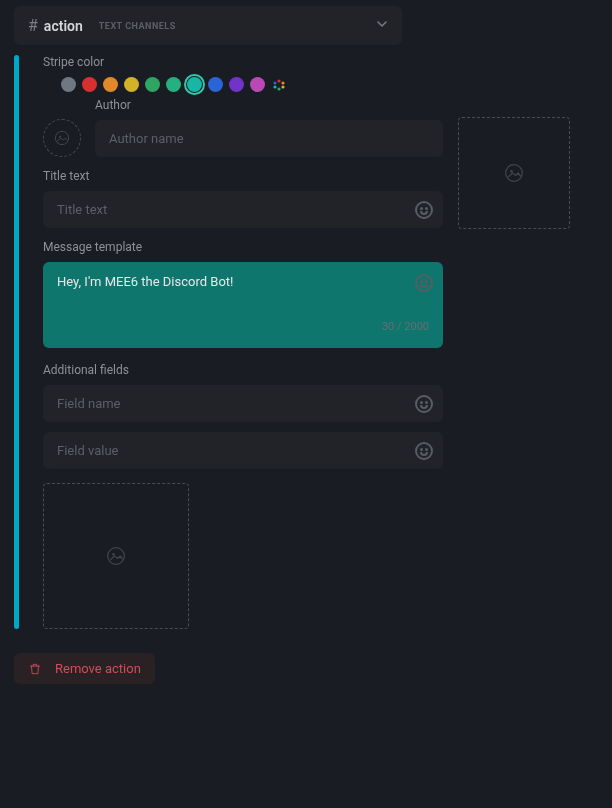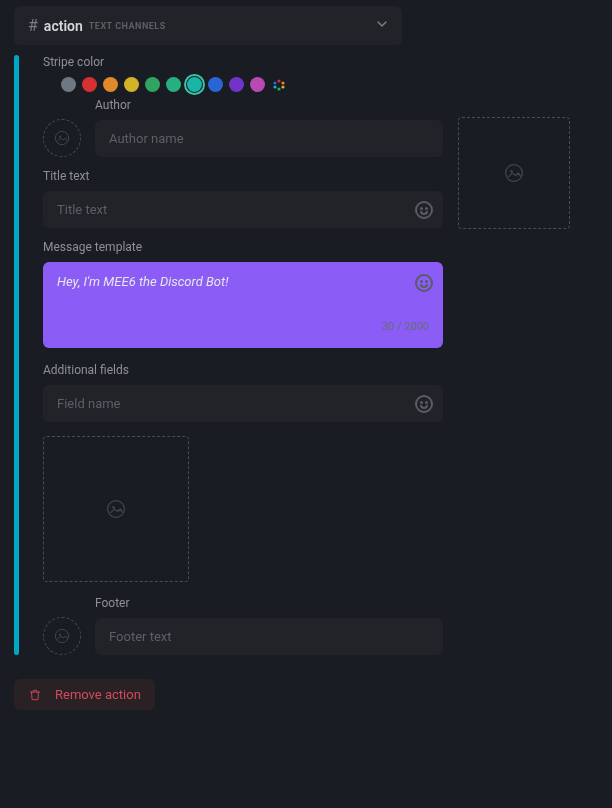--- a/index.html
+++ b/index.html
@@ -19,21 +19,21 @@
       padding: 10px 14px;
       display: flex;
       align-items: center;
       gap: 6px;
       width: 388px;
       position: relative;
       cursor: pointer;
     }
     .channel-selector .hash { color: #7a7d85; font-size: 16px; font-weight: 400; }
     .channel-selector .name { color: #d4d6d9; font-size: 14px; font-weight: 600; }
-    .channel-selector .category { color: #5d5f66; font-size: 9px; font-weight: 700; letter-spacing: 0.5px; margin-left: 0; }
+    .channel-selector .category { color: #5d5f66; font-size: 9px; font-weight: 700; letter-spacing: 0.5px; margin-left: 10px; }
     .channel-selector .chevron { position: absolute; right: 14px; color: #7a7d85; }
 
     .editor-row {
       display: flex;
       gap: 24px;
       margin-top: 10px;
       position: relative;
     }
 
     .stripe-bar {
@@ -124,32 +124,31 @@
     .emoji-mouth {
       position: absolute;
       width: 8px; height: 4px;
       border: 2px solid #595c63;
       border-top: none;
       border-radius: 0 0 8px 8px;
       bottom: 2px; left: 3px;
     }
 
     .textarea-like {
-      background: #8b5cf6;
+      background: #0f766e;
       border: none;
       border-radius: 6px;
       padding: 12px 14px;
       color: #e6e7e9;
       font-size: 13px;
       width: 100%;
       position: relative;
       min-height: 86px;
       font-family: inherit;
       resize: none;
-      font-style: italic;
     }
     .textarea-wrap { position: relative; }
     .textarea-wrap .emoji-btn { top: 12px; }
     .char-count {
       position: absolute;
       right: 14px; bottom: 18px;
       color: #6a6c72; font-size: 11px;
     }
 
     .image-drop {
@@ -267,43 +266,36 @@
     </div>
 
     <div class="label">Additional fields</div>
     <div class="field-stack">
       <div class="input-with-emoji">
         <input class="input-like" placeholder="Field name" style="">
         <div class="emoji-btn">
             <div class="emoji-mouth"></div>
           </div>
       </div>
+      <div class="input-with-emoji">
+        <input class="input-like" placeholder="Field value" style="">
+        <div class="emoji-btn">
+            <div class="emoji-mouth"></div>
+          </div>
+      </div>
     </div>
 
     <div class="image-drop large-drop">
       <svg width="20" height="20" viewBox="0 0 24 24">
           <circle cx="12" cy="12" r="10" stroke="#8e9094" stroke-width="1.5" fill="none"></circle>
           <circle cx="9" cy="10" r="1.5" fill="#8e9094"></circle>
           <path d="M5 17 L10 12 L14 15 L17 12 L20 16" stroke="#8e9094" stroke-width="1.5" fill="none"></path>
         </svg>
     </div>
 
-    <div class="footer-row" style="margin-top:14px;">
-      <div class="avatar-circle">
-        <svg width="16" height="16" viewBox="0 0 24 24">
-            <circle cx="12" cy="12" r="10" stroke="#8e9094" stroke-width="1.5" fill="none"></circle>
-            <circle cx="9" cy="10" r="1.5" fill="#8e9094"></circle>
-            <path d="M5 17 L10 12 L14 15 L17 12 L20 16" stroke="#8e9094" stroke-width="1.5" fill="none"></path>
-          </svg>
-      </div>
-      <div class="field-wrap">
-        <div class="label">Footer</div>
-        <input class="input-like" placeholder="Footer text" style="">
-      </div>
-    </div>
 
   </div>
 
   <div class="image-drop thumb-drop">
     <svg width="20" height="20" viewBox="0 0 24 24">
         <circle cx="12" cy="12" r="10" stroke="#8e9094" stroke-width="1.5" fill="none"></circle>
         <circle cx="9" cy="10" r="1.5" fill="#8e9094"></circle>
         <path d="M5 17 L10 12 L14 15 L17 12 L20 16" stroke="#8e9094" stroke-width="1.5" fill="none"></path>
       </svg>
   </div>

